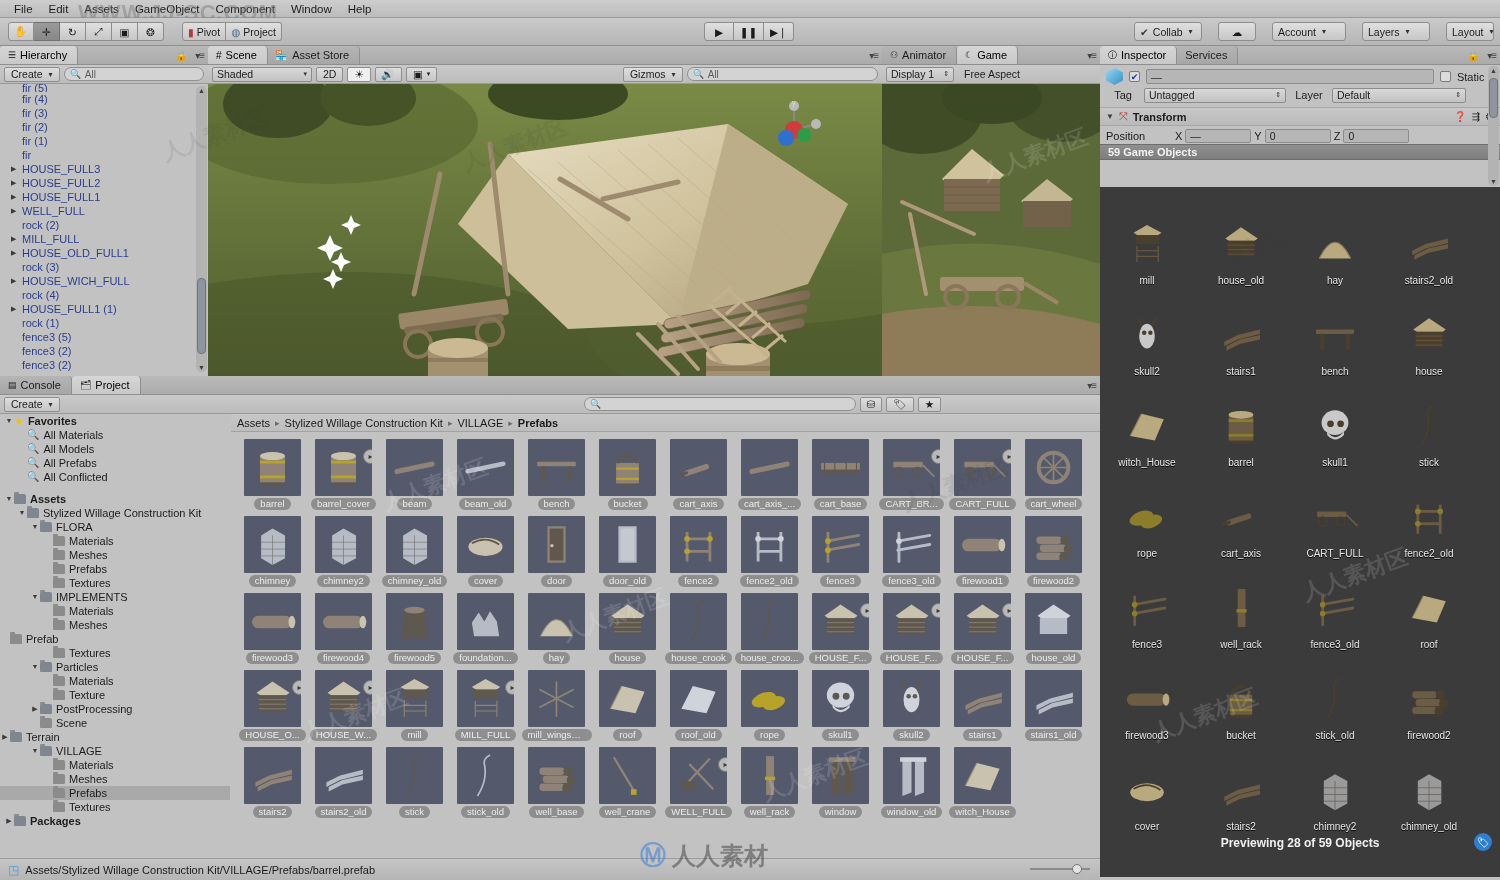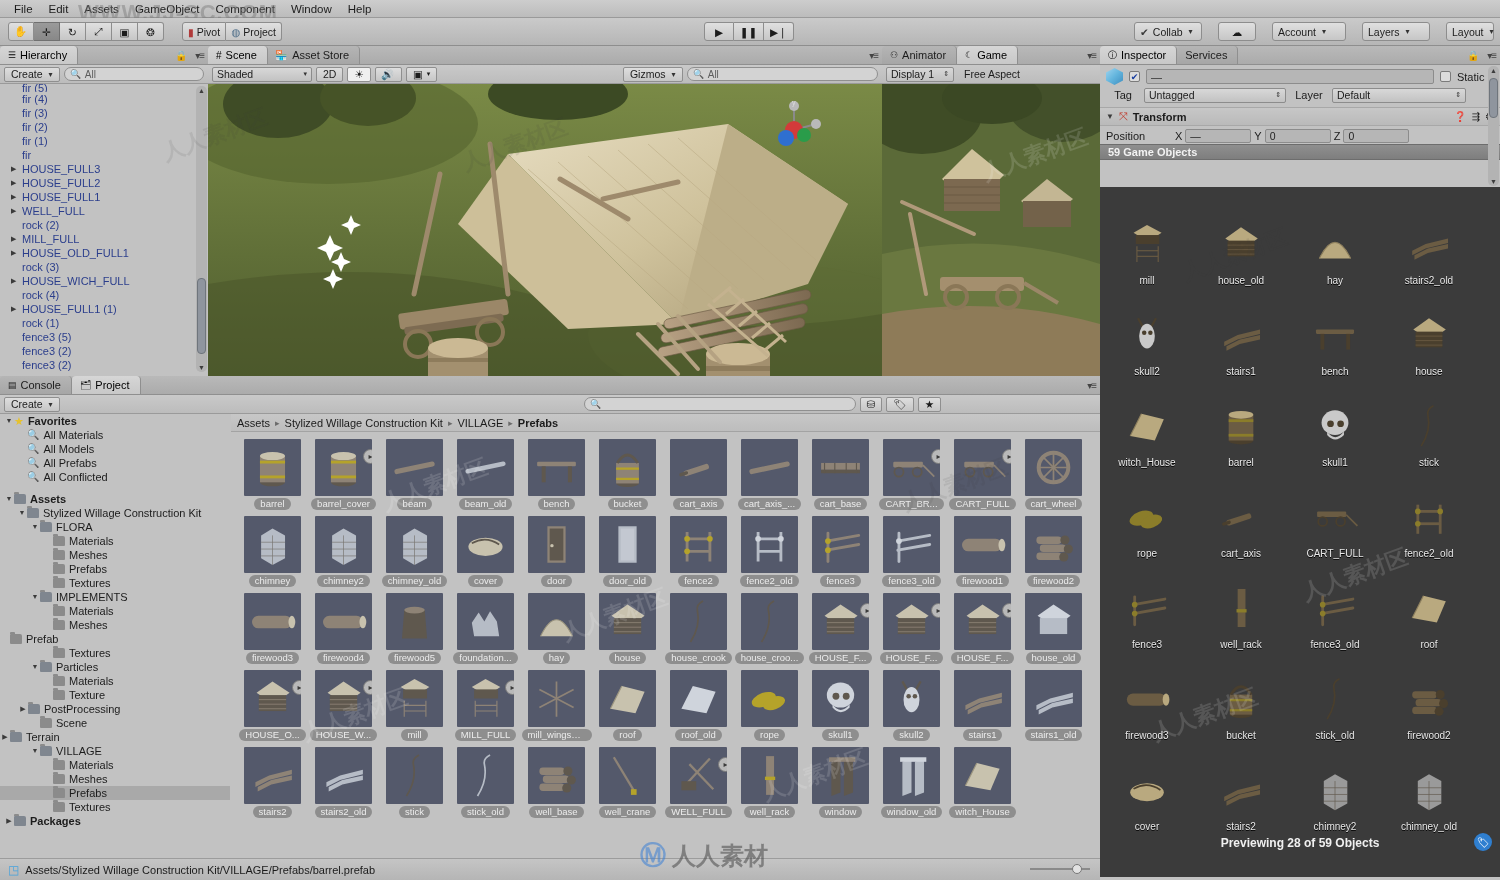--- a/index.html
+++ b/index.html
@@ -622,21 +622,21 @@
         <div class="prow" style="padding-left: 43px;">
           <span class="tw"></span>
           <span class="folder"></span>
           <span>Materials</span>
         </div>
         <div class="prow" style="padding-left: 43px;">
           <span class="tw"></span>
           <span class="folder"></span>
           <span>Texture</span>
         </div>
-        <div class="prow" style="padding-left: 18px;">
+        <div class="prow" style="padding-left: 30px;">
           <span class="tw">▶</span>
           <span class="folder blue"></span>
           <span>PostProcessing</span>
         </div>
         <div class="prow" style="padding-left: 30px;">
           <span class="tw"></span>
           <span class="folder"></span>
           <span>Scene</span>
         </div>
         <div class="prow" style="">

